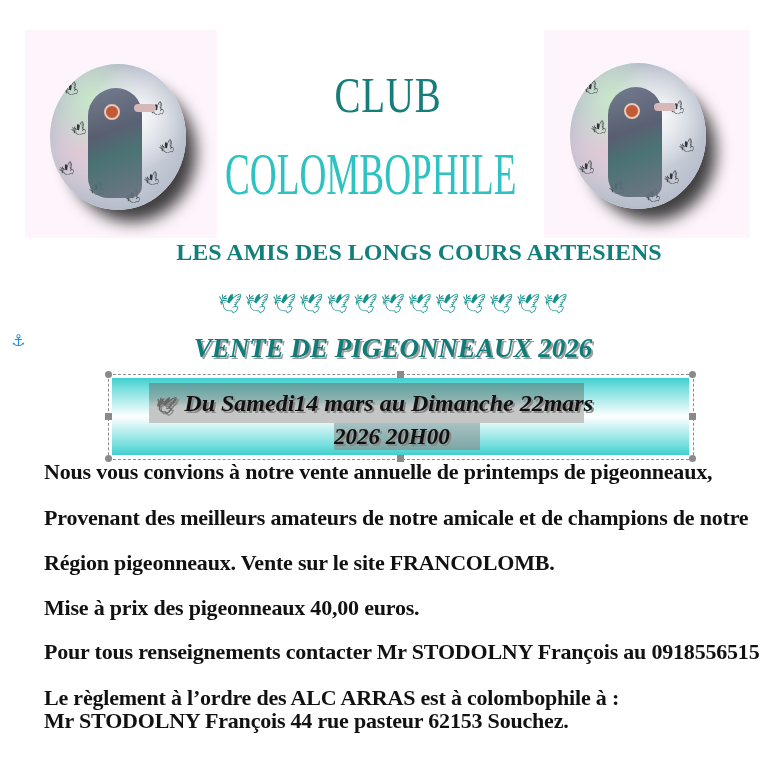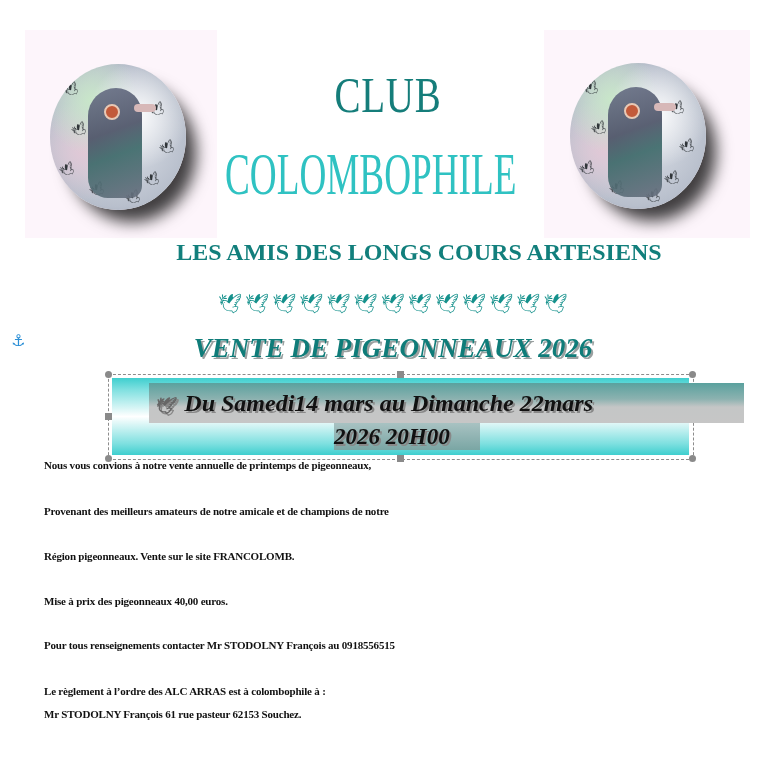--- a/index.html
+++ b/index.html
@@ -79,37 +79,37 @@
   }
   .handle {
     position: absolute; width: 7px; height: 7px; background: #8a8a8a;
   }
   .handle.round { border-radius: 50%; }
   .banner {
     position: absolute; left: 112px; top: 378px; width: 577px; height: 77px;
     background: linear-gradient(to bottom, #3fcfcf 0%, #7fe0e0 15%, #ffffff 50%, #7fe0e0 85%, #3fcfcf 100%);
   }
   .banner-line1 {
-    position: absolute; left: 149px; top: 383px; width: 595px; height: 40px;
+    position: absolute; left: 149px; top: 383px; width: 435px; height: 40px;
     background: linear-gradient(to bottom, #5aa19e 0%, #8cb2b0 40%, #c4c6c6 60%, #c6c6c6 100%);
     font-family: "Liberation Serif", serif; font-weight: bold; font-style: italic;
     font-size: 24px; color: #111; line-height: 40px; text-shadow: 2px 2px 0 #888;
     white-space: nowrap;
   }
   .banner-line1 .dove-glyph { font-family: "DejaVu Sans", sans-serif; font-size: 16px; color: #666; margin: 0 10px 0 5px; }
   .banner-line2 {
     position: absolute; left: 334px; top: 423px; width: 146px; height: 27px;
     background: linear-gradient(to bottom, #a8c2c2 0%, #7aa6a4 100%);
     font-family: "Liberation Serif", serif; font-weight: bold; font-style: italic;
     font-size: 23px; color: #111; line-height: 27px; text-shadow: 2px 2px 0 #888;
     white-space: nowrap;
   }
   .body-text {
     position: absolute; left: 44px; width: 700px;
-    font-family: "Liberation Serif", serif; font-weight: bold; font-size: 11px; color: #111;
+    font-family: "Liberation Serif", serif; font-weight: bold; font-size: 22px; color: #111;
     white-space: nowrap; letter-spacing: -0.2px;
   }
 </style>
 </head>
 <body>
 
 <div class="logo-box logo-left">
   <div class="sphere">
     <div class="birds">
       <span style="left:14px;top:20px">🕊</span>
@@ -171,13 +171,13 @@
   <span class="dove-glyph">🕊</span><span>Du Samedi14 mars au Dimanche 22mars</span>
 </div>
 <div class="banner-line2">2026 20H00</div>
 
 <div class="body-text" style="top:459px">Nous vous convions à notre vente annuelle de printemps de pigeonneaux,</div>
 <div class="body-text" style="top:505px">Provenant des meilleurs amateurs de notre amicale et de champions de notre</div>
 <div class="body-text" style="top:550px">Région pigeonneaux. Vente sur le site FRANCOLOMB.</div>
 <div class="body-text" style="top:595px">Mise à prix des pigeonneaux 40,00 euros.</div>
 <div class="body-text" style="top:639px">Pour tous renseignements contacter Mr STODOLNY François au 0918556515</div>
 <div class="body-text" style="top:685px">Le règlement à l’ordre des ALC ARRAS est à colombophile à :</div>
-<div class="body-text" style="top:708px">Mr STODOLNY François 61 rue pasteur 62153 Souchez.</div>
+<div class="body-text" style="top:708px">Mr STODOLNY François 44 rue pasteur 62153 Souchez.</div>
 
 </body></html>

